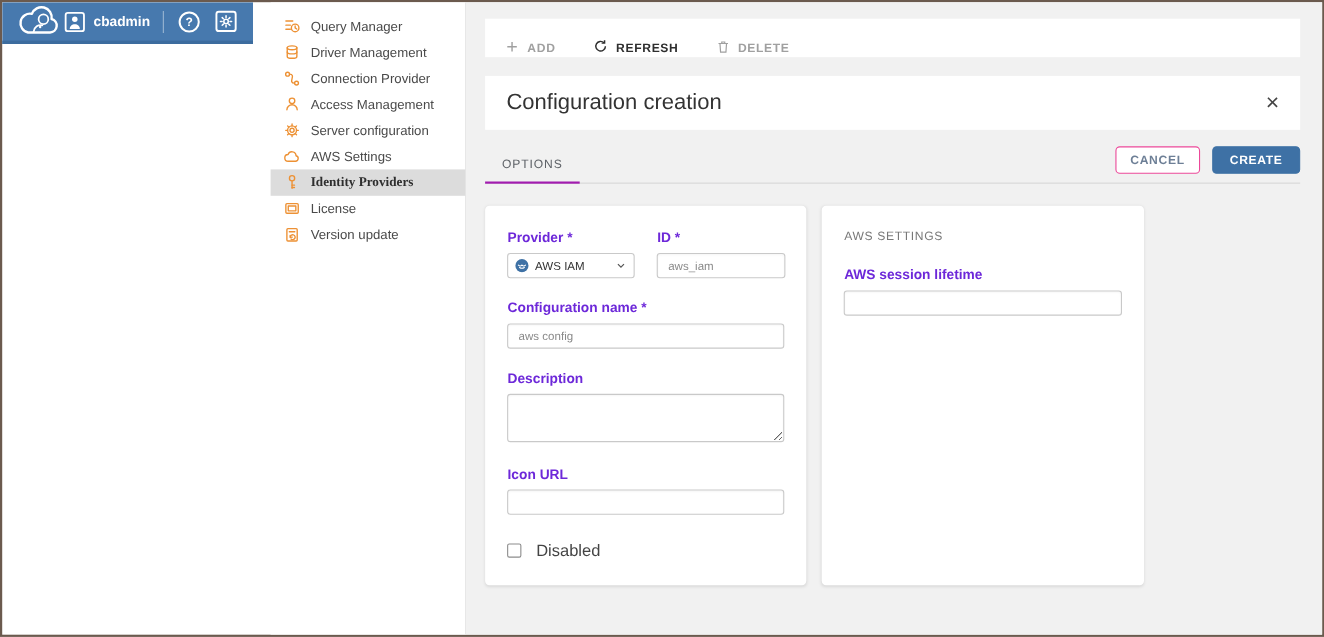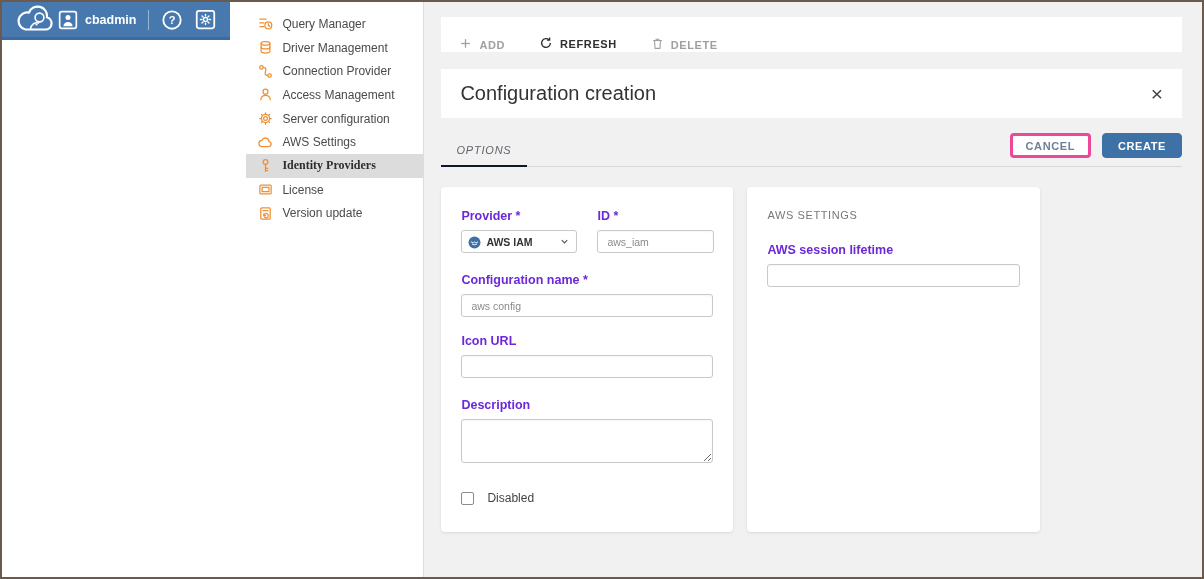--- a/index.html
+++ b/index.html
@@ -30,49 +30,49 @@
   .tool-btn { display:flex; align-items:center; gap:7px; font-size:11px; font-weight:bold; letter-spacing:.6px; color:#2f2f2f; background:none; border:none; cursor:pointer; font-family:inherit; }
   .tool-btn.disabled { color:#a0a0a0; cursor:default; }
 
   
   .create-panel { background:#fff; height:49px; margin-top:17px; display:flex; align-items:center; padding:0 19px; }
   .create-title { font-size:20px; color:#333; }
   .close-x { margin-left:auto; font-size:21px; color:#444; line-height:1; cursor:pointer; }
 
   
   .tab-row { margin-top:16px; display:flex; align-items:flex-end; border-bottom:1px solid #d8d8d8; height:33px; }
-  .tab { font-size:11px; letter-spacing:.8px; color:#5f6368; padding:0 15px 9px 15px; border-bottom:2px solid #0f172a; margin-bottom:-1px; cursor:pointer;font-style:italic; }
+  .tab { font-size:11px; letter-spacing:.8px; color:#5f6368; padding:0 15px 9px 15px; border-bottom:2px solid #a21caf; margin-bottom:-1px; cursor:pointer; }
   .tab-actions { margin-left:auto; display:flex; gap:11px; padding-bottom:8px; }
   .btn { font-family:inherit; font-size:11px; font-weight:bold; letter-spacing:.6px; border-radius:4px; height:25px; cursor:pointer; }
-  .btn-cancel { background:#fff; border:3px solid #ec4899; color:#6d7f96; padding:0 13px; }
+  .btn-cancel { background:#fff; border:1px solid #ec4899; color:#6d7f96; padding:0 13px; }
   .btn-create { background:#3e71a5; border:1px solid #3e71a5; color:#fff; padding:0 15px;text-align:right; }
 
   
   .cards { margin-top:20px; display:flex; gap:14px; align-items:flex-start; }
   .card { background:#fff; border-radius:4px; box-shadow:0 1px 3px rgba(0,0,0,.10); height:345px; }
   .card-left  { width:292px; padding:22px 20px; }
   .card-right { width:293px; padding:22px 20px; }
 
   .fld-label { font-size:12.5px; font-weight:bold; color:#6d28d9; }
   .txt-input { width:100%; height:23px; border:1px solid #c9c9c9; border-radius:3px; font-family:inherit; font-size:10.5px; color:#8a8a8a; padding:0 9px; background:#fff; box-shadow:inset 0 1px 2px rgba(0,0,0,.04); outline:none; }
   .row-2col { display:flex; gap:20px; }
   .grp { margin-top:20px; }
   .grp-first { margin-top:0; }
   .ctl { margin-top:7px; }
 
   .dropdown { width:116px; height:23px; border:1px solid #c9c9c9; border-radius:3px; display:flex; align-items:center; gap:5px; padding:0 6px; cursor:pointer; background:#fff; }
   .dd-dot { width:13px; height:13px; flex:none; }
-  .dd-text { font-size:10.5px; color:#333;font-weight:bold; }
+  .dd-text { font-size:10.5px; color:#333; }
   .dd-chevron { margin-left:auto; display:flex; }
 
   textarea.txt-area { width:100%; height:44px; border:1px solid #c9c9c9; border-radius:3px; resize:both; font-family:inherit; font-size:10.5px; color:#8a8a8a; padding:4px 9px; outline:none; box-shadow:inset 0 1px 2px rgba(0,0,0,.04); }
 
   .chk-row { margin-top:24px; display:flex; align-items:center; gap:13px; cursor:pointer; }
   .chk-box { width:13px; height:13px; border:1.5px solid #8c8c8c; border-radius:2px; background:#fff; flex:none; }
-  .chk-label { font-size:12px; color:#444; }
+  .chk-label { font-size:15px; color:#444; }
 
   .section-title { font-size:11px; letter-spacing:.6px; color:#787878; }
   .id-input { width:117px; }
 </style>
 </head>
 <body>
 
 <div class="window">
 
   <div class="topbar">
@@ -295,30 +295,30 @@
               <div class="fld-label">ID *</div>
               <input class="ctl txt-input id-input" type="text" value="aws_iam" style="">
             </div>
           </div>
 
           <div class="grp">
             <div class="fld-label">Configuration name *</div>
             <input class="ctl txt-input" type="text" value="aws config" style="">
           </div>
 
+          <div class="grp">
+            <div class="fld-label">Description</div>
+            <textarea class="ctl txt-area" style=""></textarea>
+          </div>
+
           <div class="grp" style="margin-top:17px;">
             <div class="fld-label">Icon URL</div>
             <input class="ctl txt-input" type="text" value="" style="">
           </div>
 
-          <div class="grp">
-            <div class="fld-label">Description</div>
-            <textarea class="ctl txt-area" style=""></textarea>
-          </div>
-
           <div class="chk-row">
             <span class="chk-box"></span>
             <span class="chk-label">Disabled</span>
           </div>
         </div>
 
         <div class="card card-right">
           <div class="section-title">AWS SETTINGS</div>
 
 

